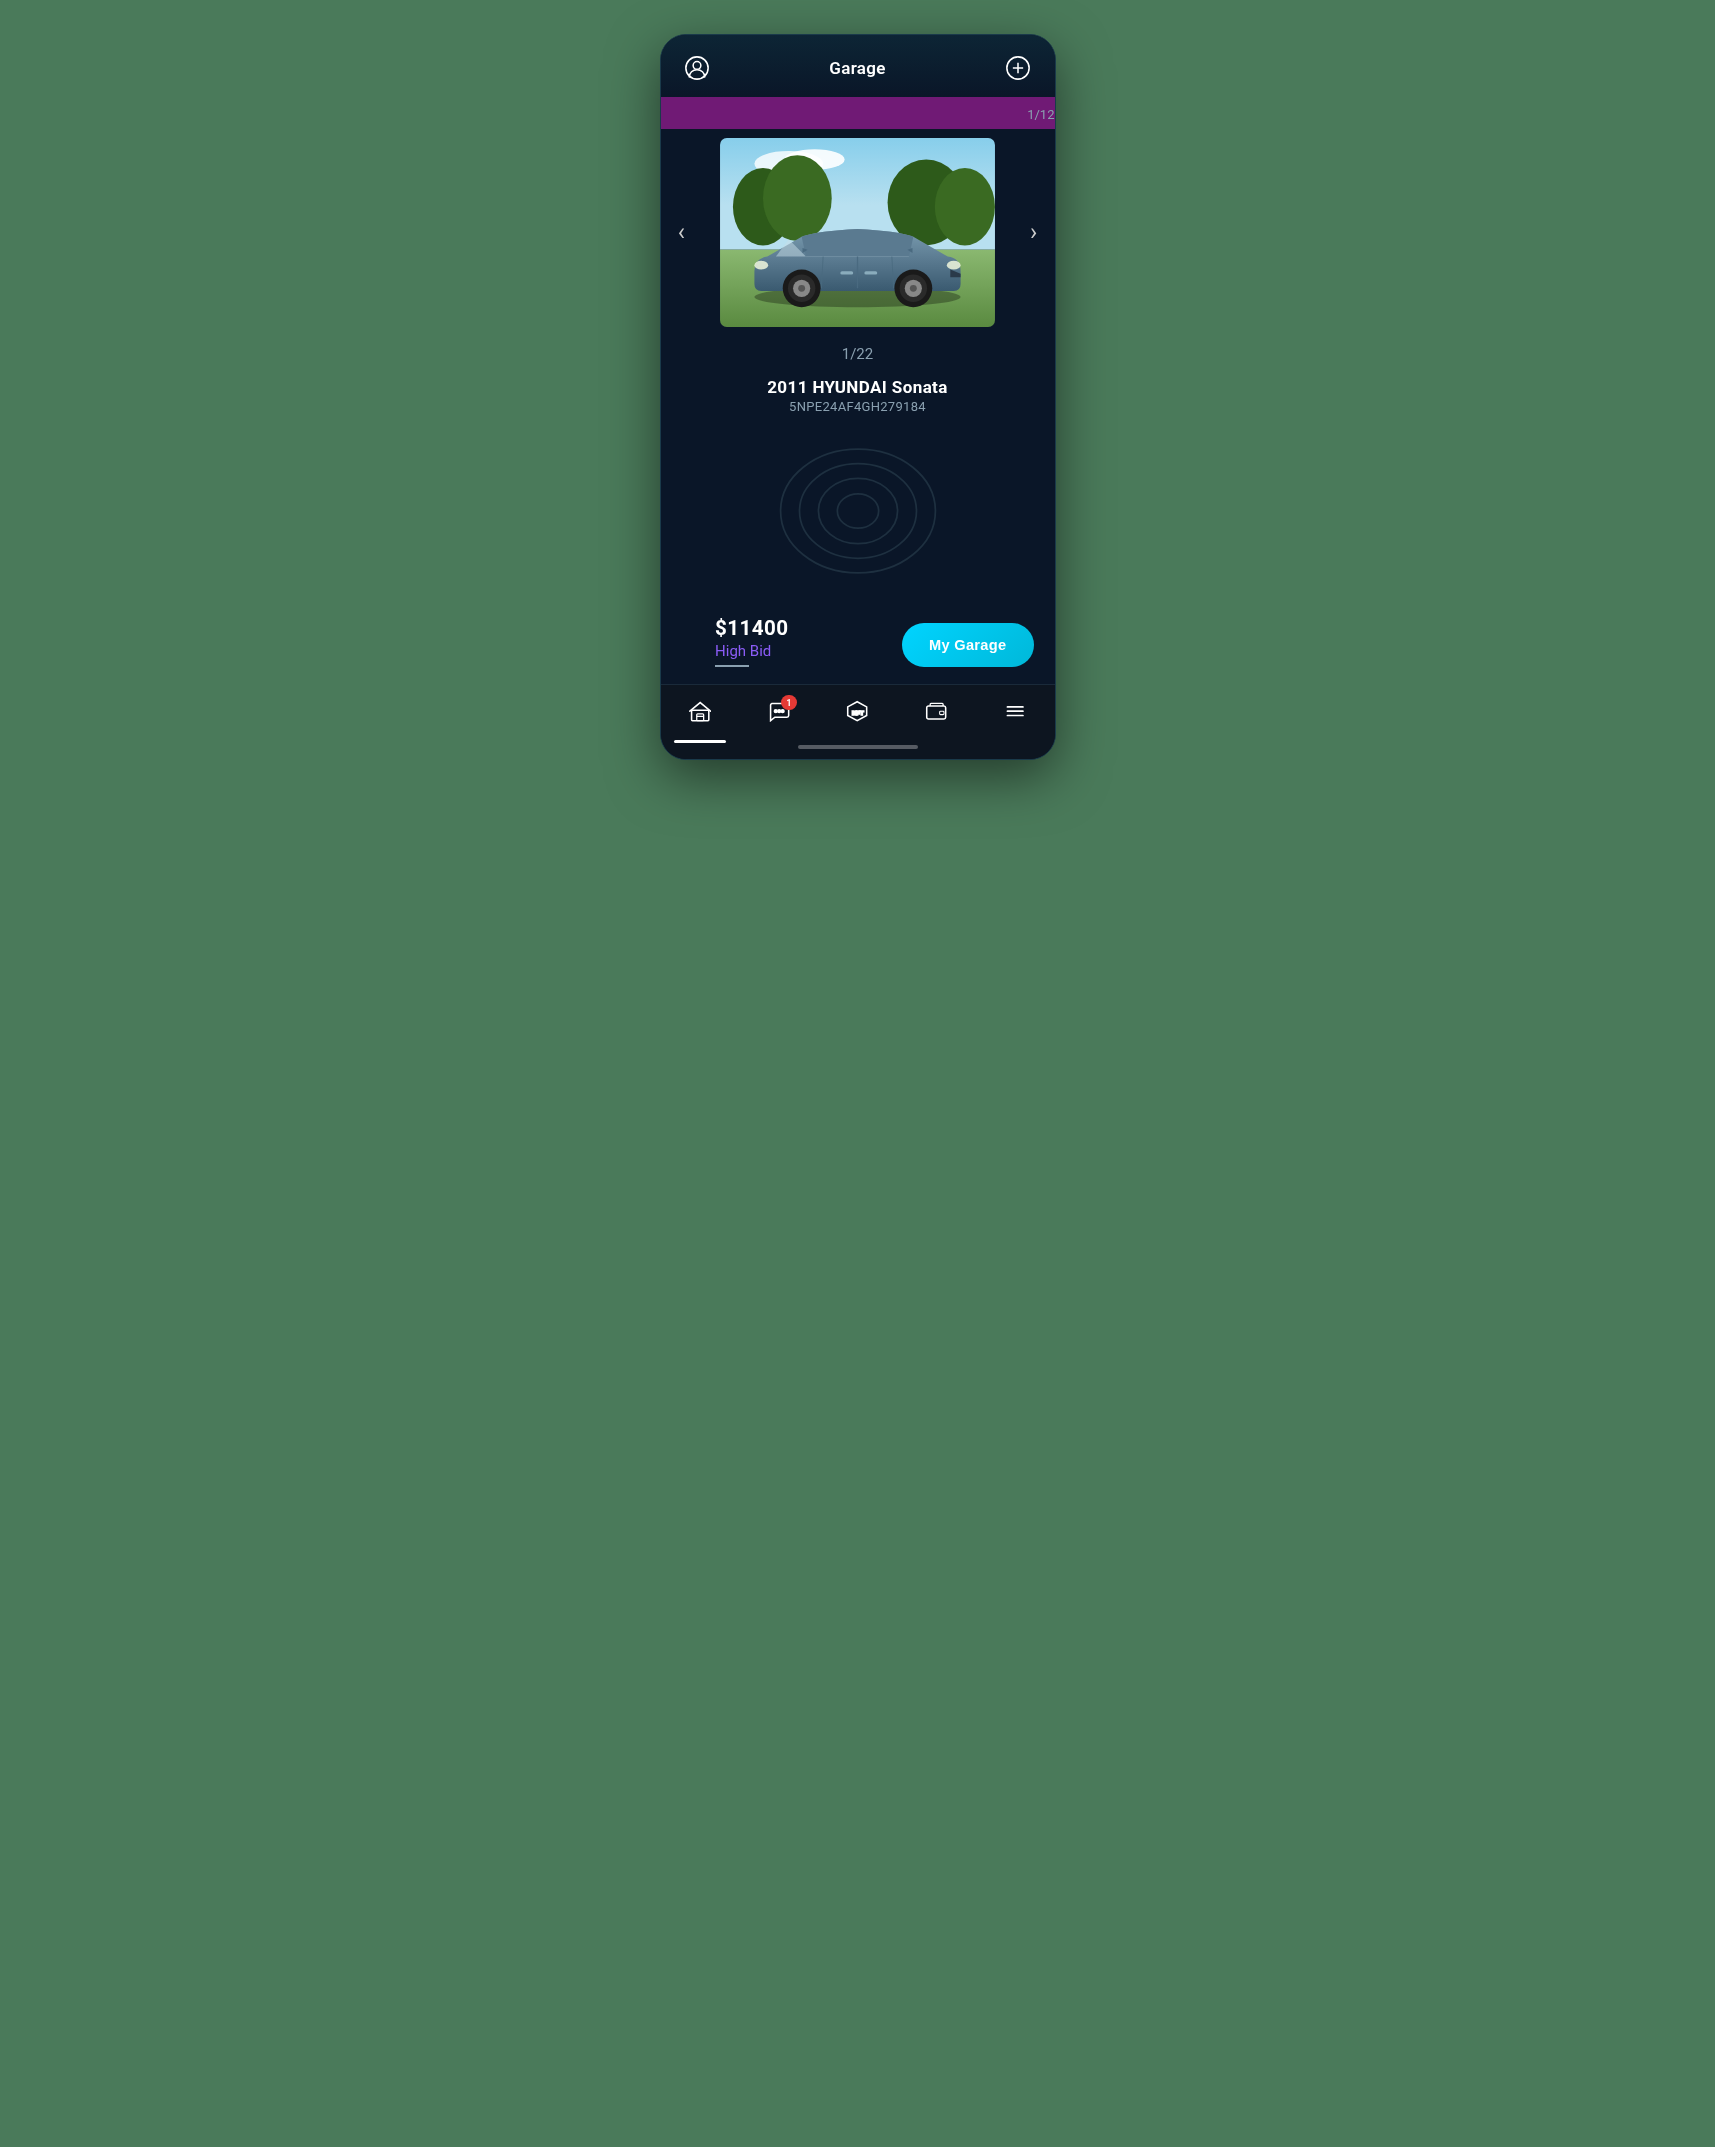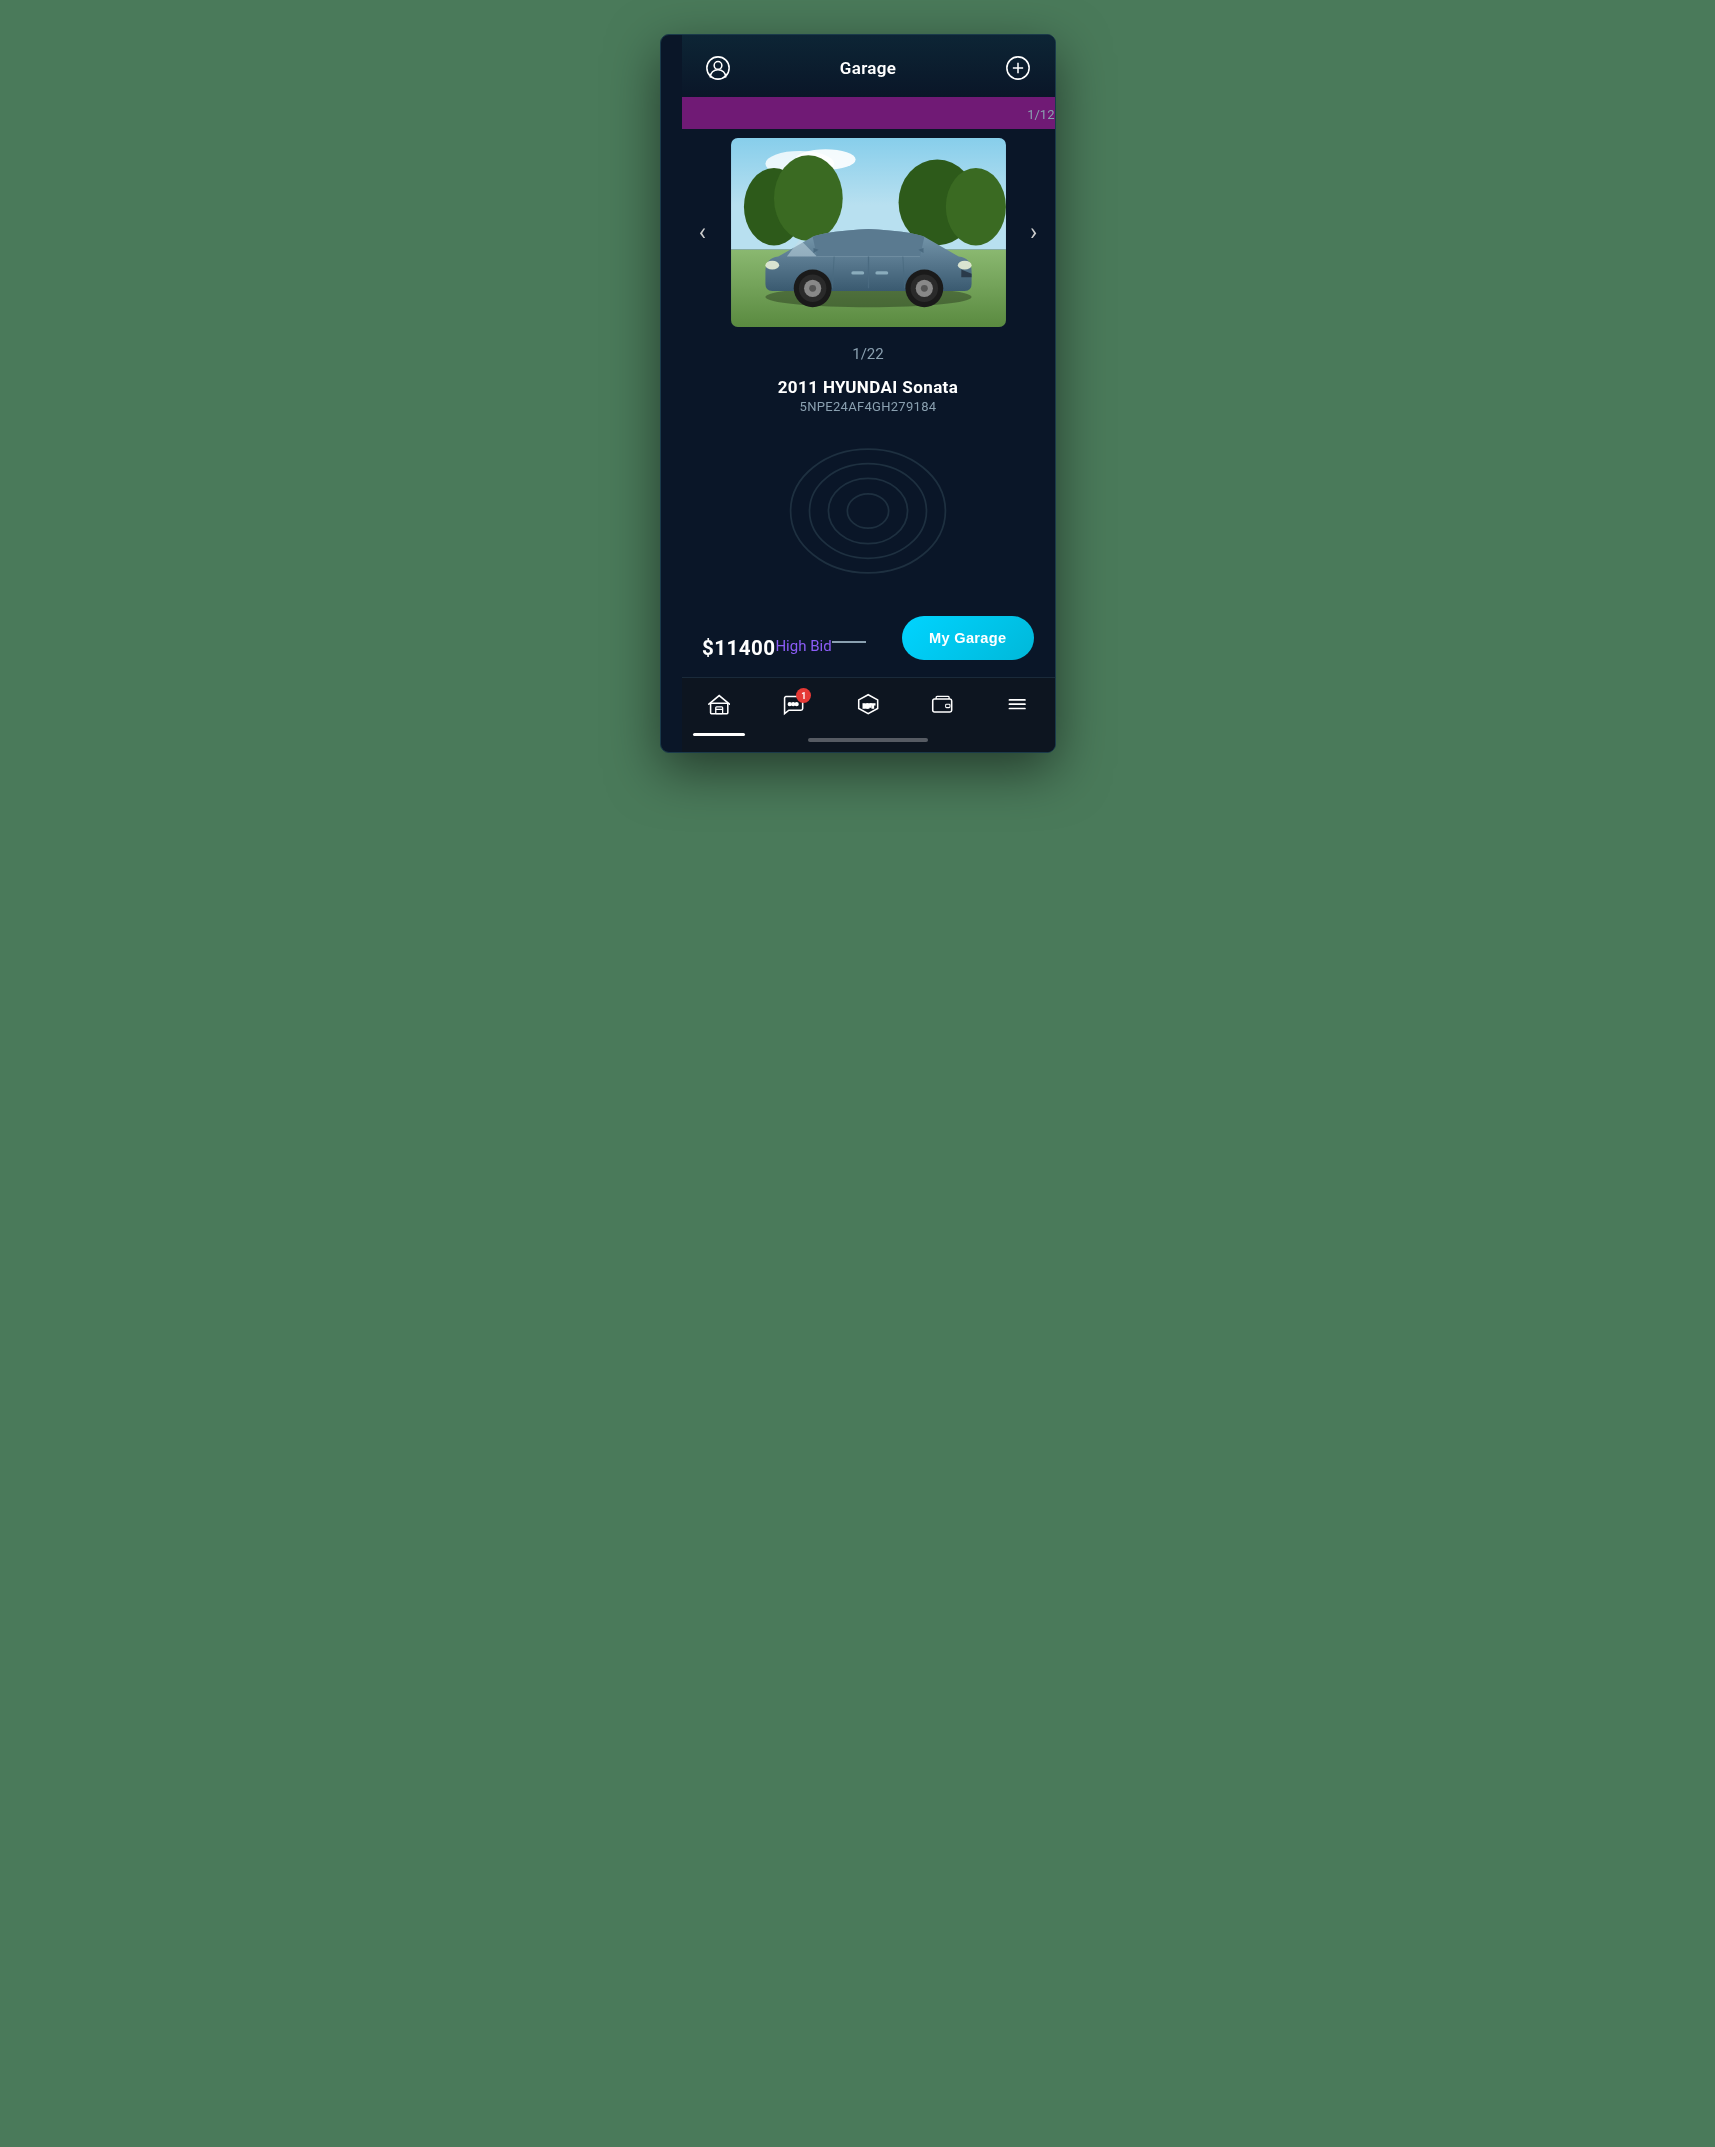--- a/index.html
+++ b/index.html
@@ -14,26 +14,25 @@
       justify-content: center;
       align-items: flex-start;
       min-height: 100vh;
       padding: 34px 0;
       font-family: -apple-system, BlinkMacSystemFont, 'Segoe UI', Roboto, sans-serif;
     }
 
     .phone-container {
       width: 396px;
       background: #0a1628;
-      border-radius: 9px;
+      border-radius: 26px;
       overflow: hidden;
       border: 1.7px solid #1a3a4a;
       box-shadow: 0 17px 52px rgba(0,0,0,0.5);
       position: relative;
-      padding-left: 21px;
     }
 
     
     .header {
       background: linear-gradient(180deg, #0d2535 0%, #0a1628 100%);
       padding: 17px 20.6px 13.8px;
       display: flex;
       align-items: center;
       justify-content: space-between;
     }
@@ -145,21 +144,22 @@
     .price-action {
       background: #0a1628;
       display: flex;
       align-items: flex-end;
       justify-content: space-between;
       padding: 10.3px 20.6px 17px;
     }
 
     .price-section {
       display: flex;
-      flex-direction: row;
+      flex-direction: column;
+      margin-left: 34px;
     }
 
     .price-value {
       color: white;
       font-size: 20.6px;
       font-weight: 700;
       letter-spacing: 0.4px;
     }
 
     .price-label {

